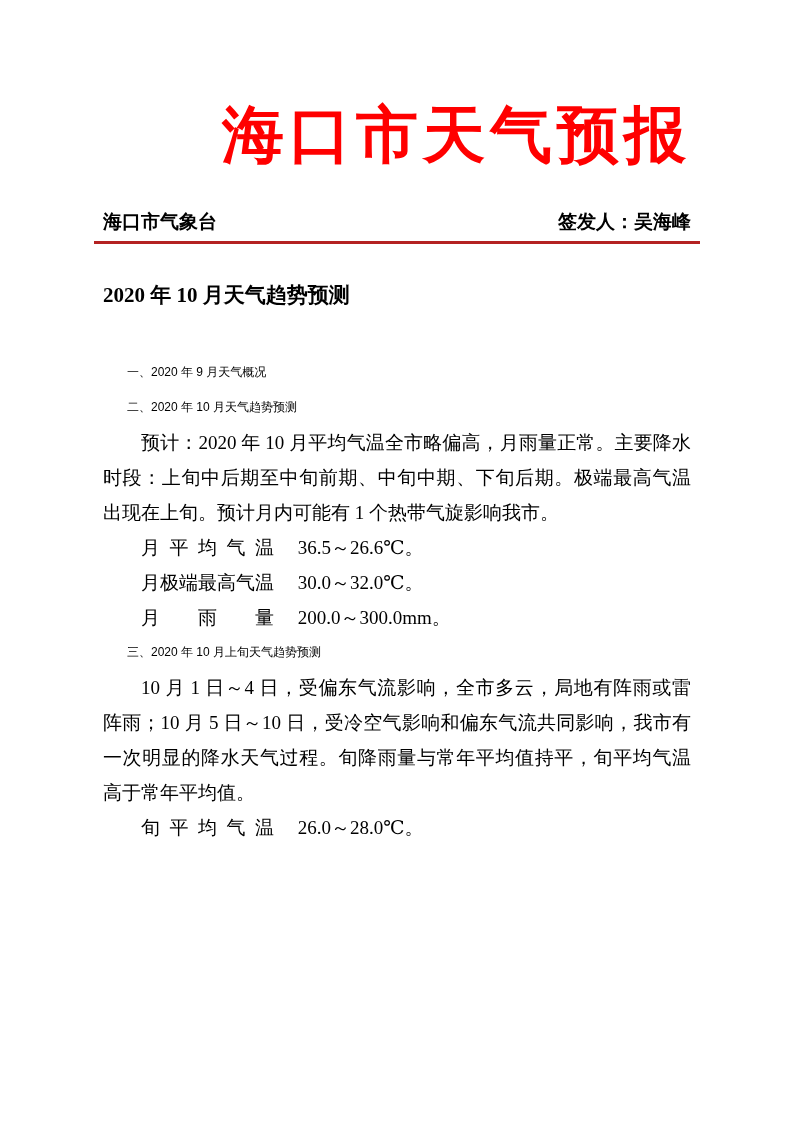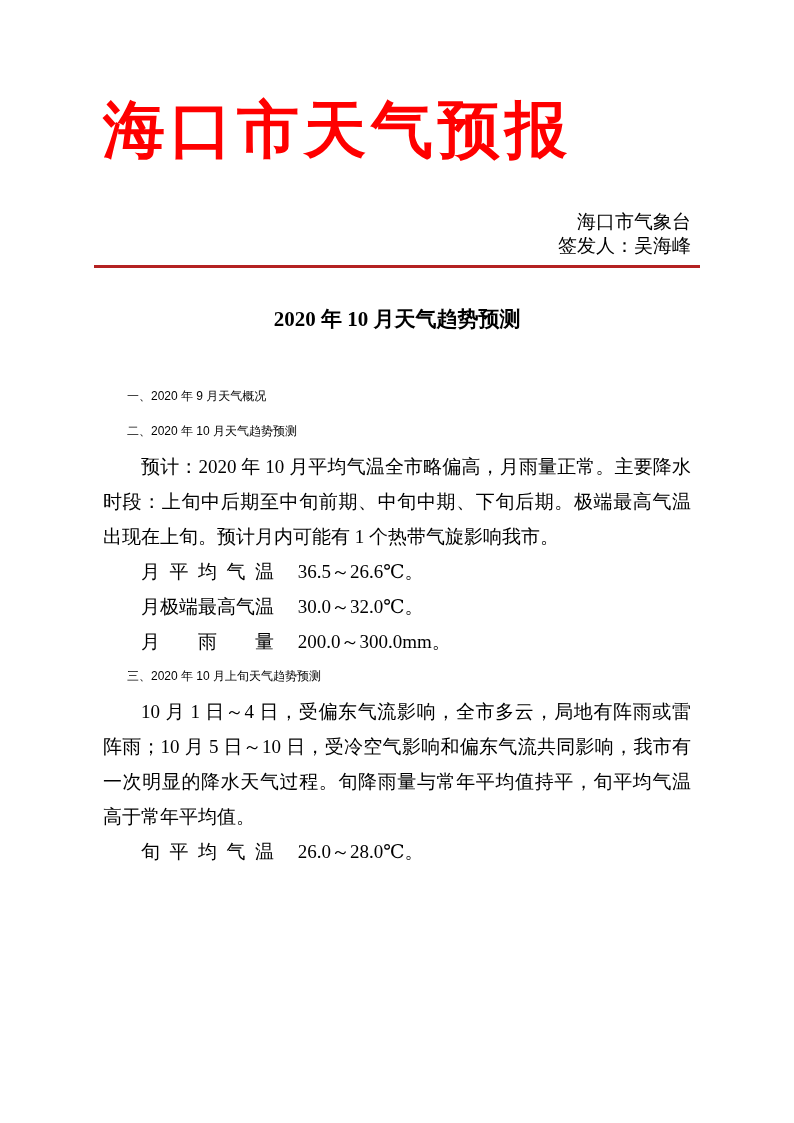--- a/index.html
+++ b/index.html
@@ -13,47 +13,46 @@
     height: 1123px;
     margin: 0 auto;
     background: #ffffff;
     box-sizing: border-box;
     padding: 98px 103px 0 103px;
     font-family: "Liberation Serif", "DejaVu Serif", serif;
     color: #000000;
     overflow: hidden;
   }
   .letterhead-title {
-    font-family: Liberation Mono, monospace;
+    font-family: Liberation Serif, serif;
     font-size: 62px;
     font-weight: bold;
     color: #ff0000;
-    text-align: left;
+    text-align: right;
     line-height: 1.2;
     letter-spacing: 5px;
     white-space: nowrap;
   }
   .letterhead-meta {
     display: flex;
     justify-content: space-between;
     align-items: flex-end;
     margin-top: 38px;
     font-size: 19px;
-    font-weight: normal;
+    font-weight: bold;
     line-height: 24px;
-    flex-direction: column;
   }
   .red-rule {
     height: 3px;
     background: #b42222;
     margin: 7px -9px 0 -9px;
   }
   .doc-title {
     margin-top: 36px;
-    text-align: center;
+    text-align: left;
     font-size: 21px;
     font-weight: bold;
     line-height: 30px;
     font-family: "Liberation Serif", "DejaVu Serif", serif;
   }
   .doc-body {
     margin-top: 45px;
     font-size: 19px;
     line-height: 35px;
     text-align: justify;

